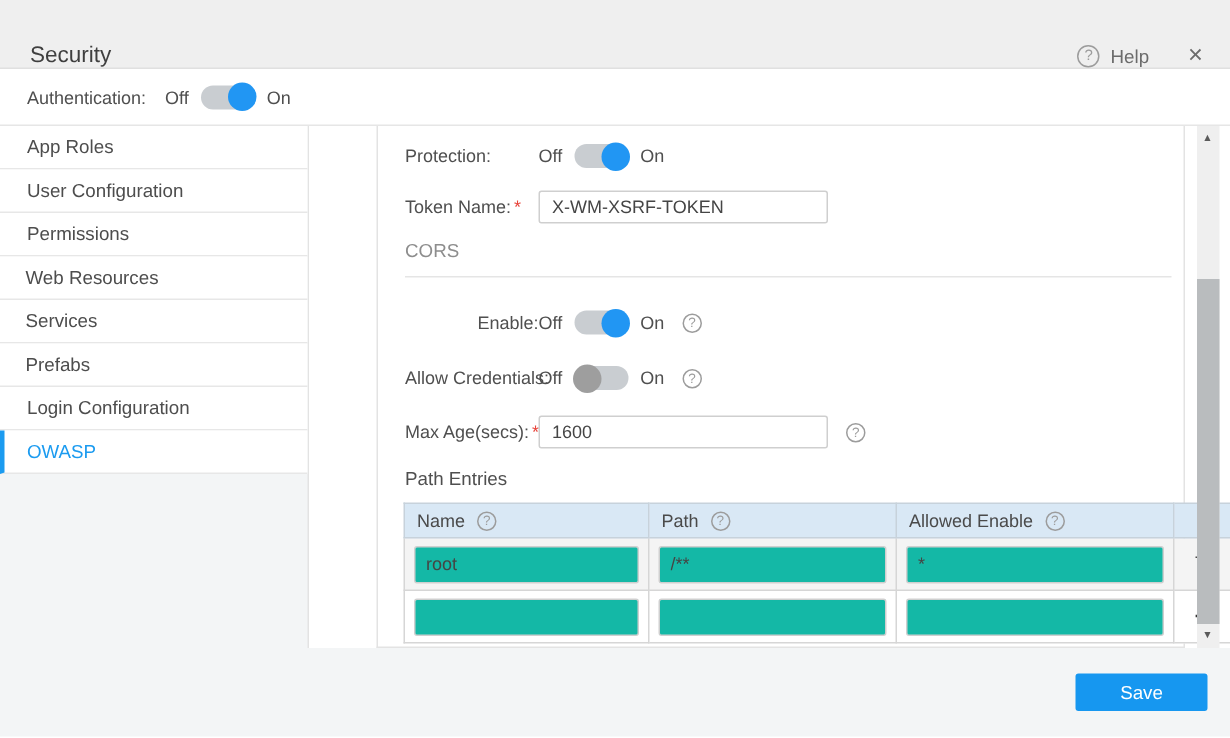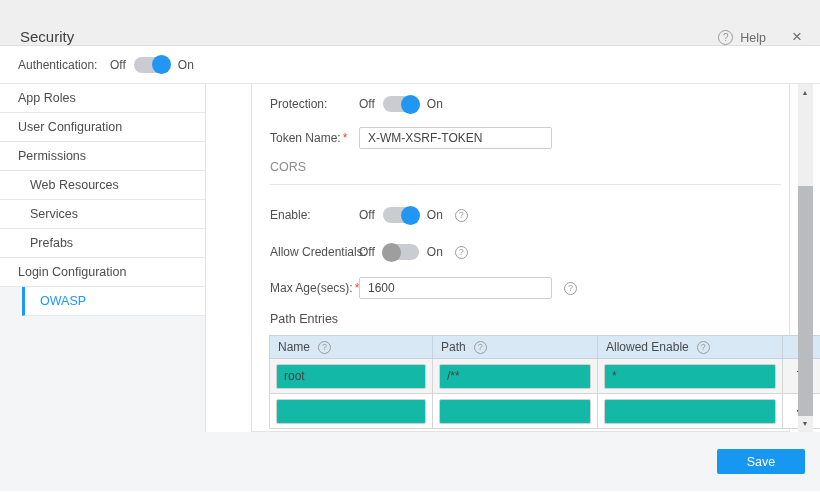--- a/index.html
+++ b/index.html
@@ -31,22 +31,22 @@
             border-radius:8px; background:#c9cdd1; margin:0 8px; cursor:pointer; flex-shrink:0; }
   .toggle .knob { position:absolute; top:-1.5px; width:19px; height:19px; border-radius:50%; }
   .toggle.on .knob { right:-1px; background:#2196f3; }
   .toggle.off .knob { left:-1px; background:#9e9e9e; }
 
   
   .bodyrow { display:flex; height:348px; }
   .sidebar { width:206px; background:#f3f5f6; border-right:1px solid #e3e3e3; }
   .nav-item { height:29px; line-height:29px; background:#fff; border-bottom:1px solid #e7e7e7;
               padding-left:18px; font-size:12.5px; color:#4d4d4d; cursor:pointer; white-space:nowrap; }
-  .nav-item.child { padding-left:30px; }
-  .nav-item.active { color:#1b9bf0; border-left:3px solid #1b9bf0; padding-left:15px;margin-left:22px; }
+  .nav-item.child { padding-left:17px; }
+  .nav-item.active { color:#1b9bf0; border-left:3px solid #1b9bf0; padding-left:15px; }
   .gapcol { width:9px; background:#fff; }
 
   .panel { position:relative; flex:1; background:#fff;
            border-left:1px solid #e3e3e3; border-right:1px solid #e3e3e3; border-bottom:1px solid #e3e3e3;margin-left:36px; }
   .row { position:absolute; left:18px; display:flex; align-items:center; }
   .row .flabel { width:89px; flex-shrink:0; }
   .text-input { width:193px; height:22px; border:1px solid #cfcfcf; border-radius:2px;
                 font-size:12px; color:#454545; padding:0 8px; outline:none;
                 font-family:"Liberation Sans","DejaVu Sans",sans-serif; }
   .req { color:#e8453c; margin-left:2px; }
@@ -85,21 +85,21 @@
   .btn { width:88px; height:25px; border:none; border-radius:2px; color:#fff;
          font-size:12.5px; cursor:pointer; font-family:"Liberation Sans","DejaVu Sans",sans-serif; }
   .btn.cancel { background:#909294; }
   .btn.save { background:#1697f0; }
 
   
   #row-protection { top:8px;  height:24px; }
   #row-token      { top:42px; height:24px; }
   #cors-title     { top:76px; }
   #cors-hr        { top:100px; }
-  #row-enable     { top:119px; height:24px; }
+  #row-enable     { top:119px; height:24px;text-align:right; }
   #row-cred       { top:156px; height:24px; }
   #row-maxage     { top:192px; height:24px; }
   #pe-title       { top:228px; }
 </style>
 </head>
 <body>
 
 <div class="window">
 
   <div class="titlebar">

